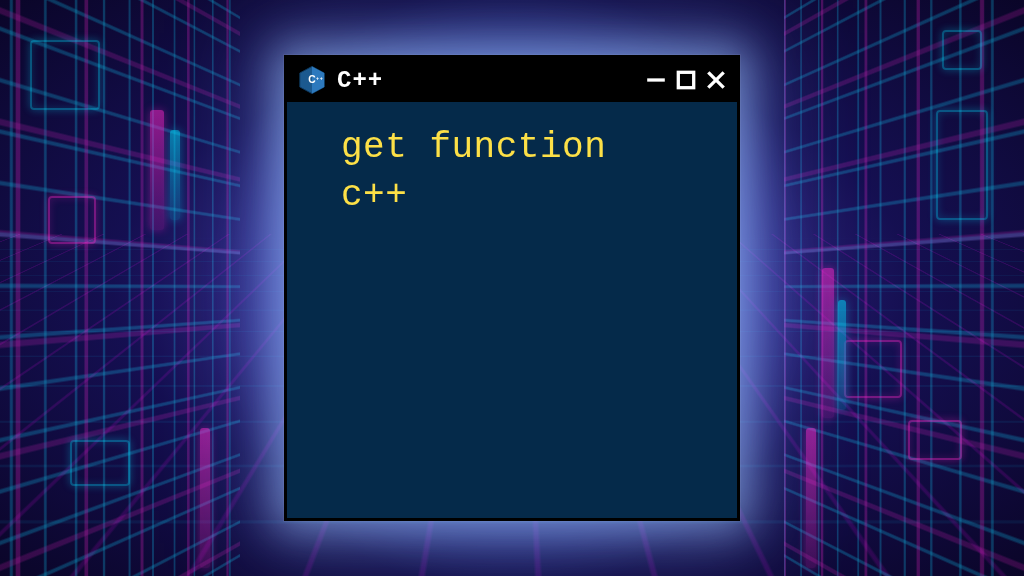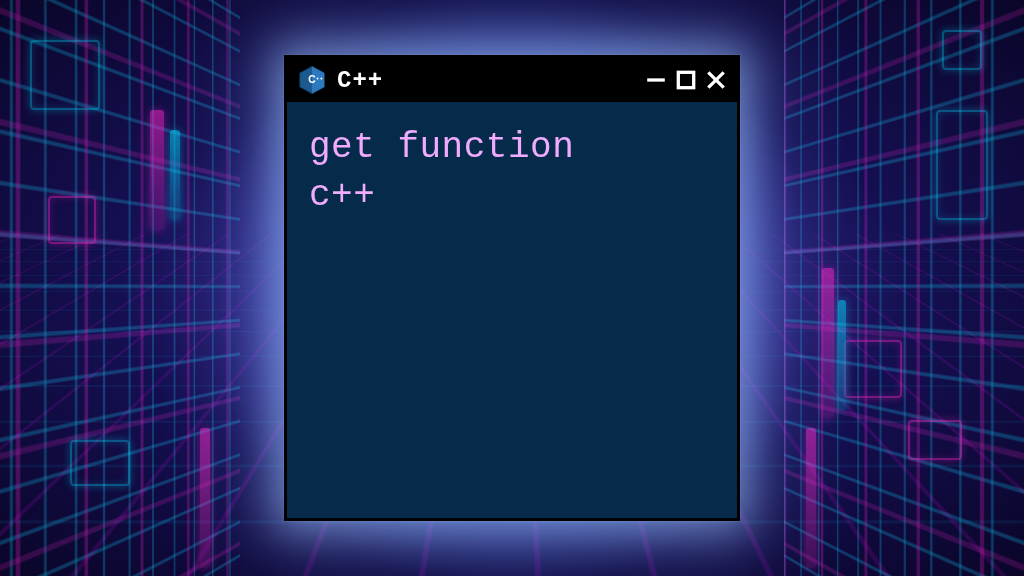--- a/index.html
+++ b/index.html
@@ -119,26 +119,27 @@
     }
     .win-btn {
       width:22px; height:22px;
       display:flex; align-items:center; justify-content:center;
       cursor:pointer;
     }
     .win-btn svg { stroke:#fff; stroke-width:3; fill:none; }
     
     .content {
       padding: 22px 22px;
-      color:#f0abfc;
+      color:#fde047;
       font-family: 'Consolas','Courier New',monospace;
       font-size:36px;
       line-height:1.32;
       letter-spacing:0.5px;
       font-weight:400;
+      margin-left:32px;
     }
     
     .panel-shapes {
       position:absolute; inset:0; pointer-events:none; opacity:0.6;
     }
     .chip {
       position:absolute;
       border:2px solid rgba(0,220,255,0.6);
       border-radius:4px;
       box-shadow: 0 0 8px rgba(0,220,255,0.5), inset 0 0 8px rgba(0,220,255,0.3);

